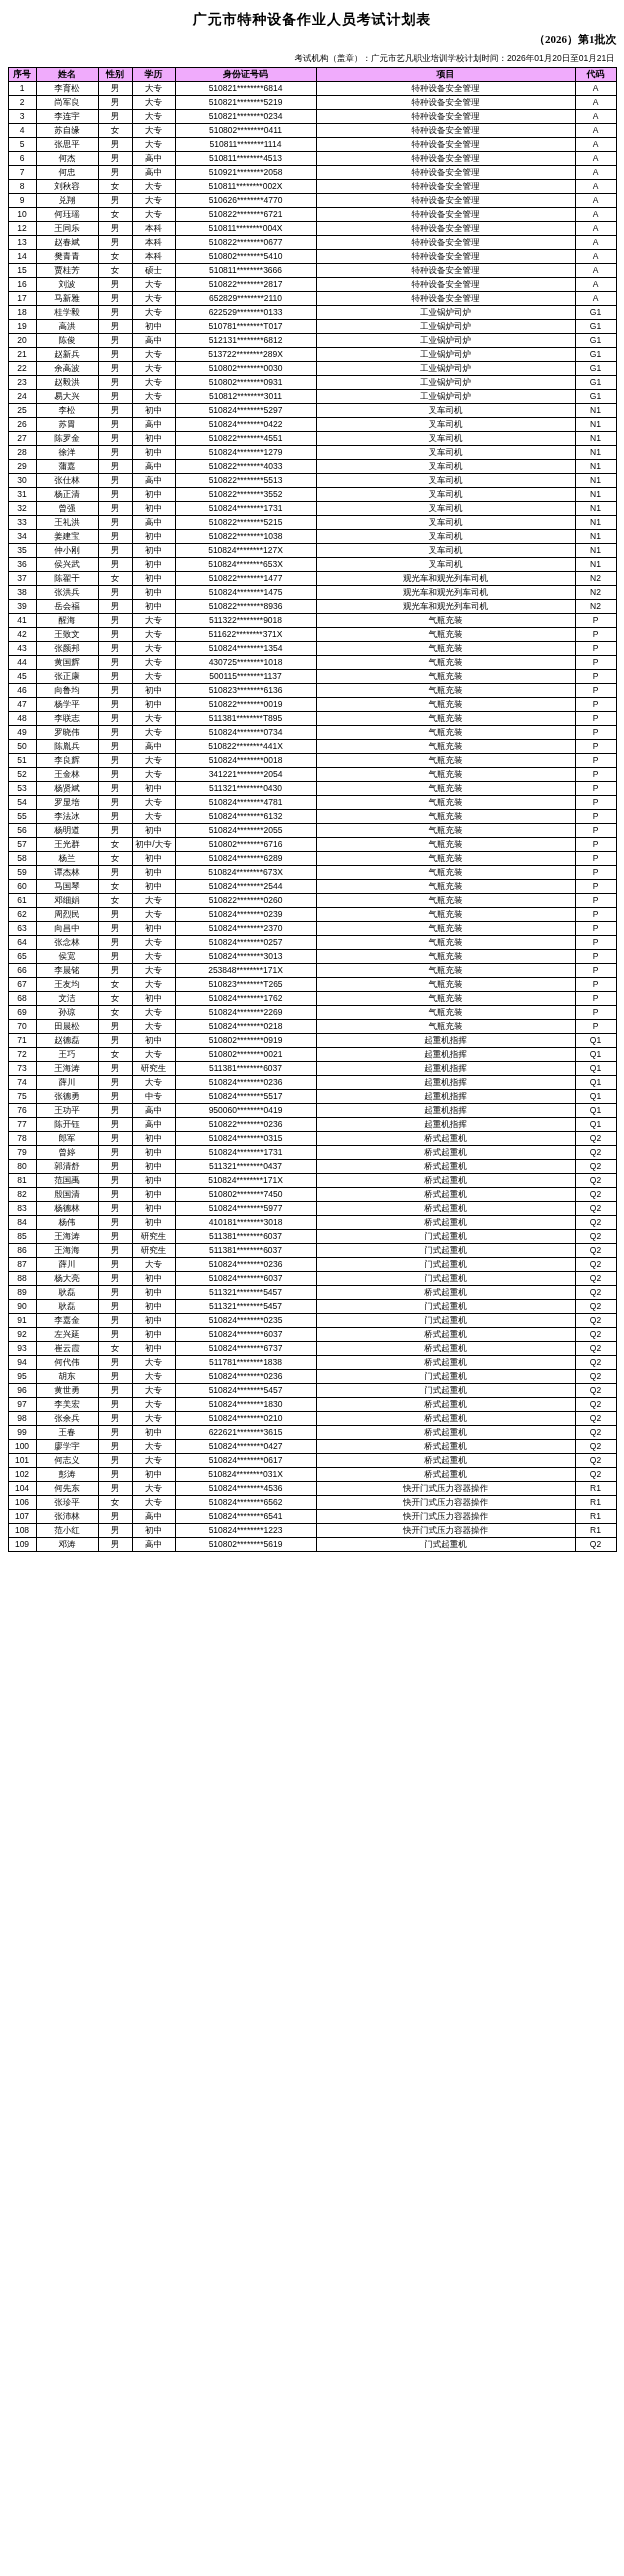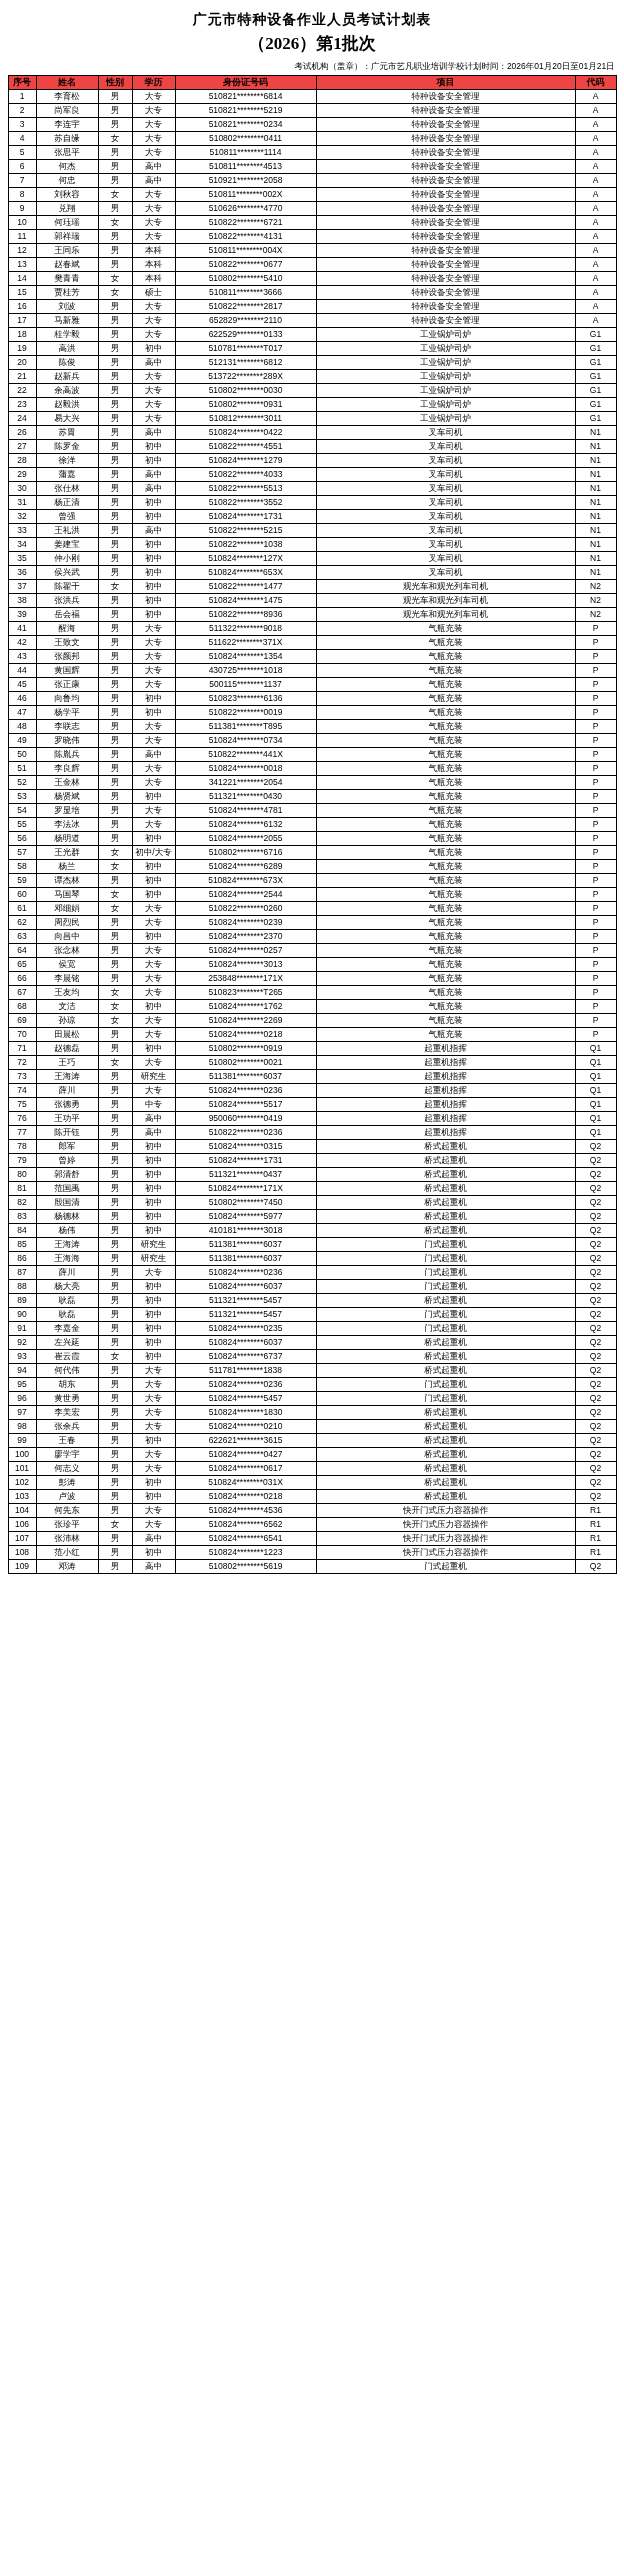--- a/index.html
+++ b/index.html
@@ -1,23 +1,23 @@
 <!DOCTYPE html>
 <html style="font-size:15px"><head>
 <meta charset="utf-8">
 <style>
   html,body{margin:0;padding:0;background:#ffffff;}
   body{width:624px;font-family:"Liberation Sans","DejaVu Sans",sans-serif;color:#000;}
   .page{width:624px;box-sizing:border-box;padding:5.6px 7.5px 9.4px 7.5px;}
   .title{text-align:center;font-size:14px;font-weight:bold;letter-spacing:0.9px;margin:5.6px 0 2.8px 0;font-family:"Liberation Serif","DejaVu Serif",serif;}
-  .subtitle{text-align:center;font-size:17px;font-weight:bold;margin:1.9px 0 5.6px 0;font-family:"Liberation Serif","DejaVu Serif",serif;}
+  .subtitle{text-align:right;font-size:11px;font-weight:bold;margin:1.9px 0 5.6px 0;font-family:"Liberation Serif","DejaVu Serif",serif;}
   .metarow{display:flex;justify-content:flex-end;font-size:8.5px;margin:0 1.9px 2.8px 1.9px;}
   table{border-collapse:collapse;width:100%;table-layout:fixed;}
   th,td{border:0.9px solid #000;font-size:8.5px;text-align:center;height:13px;line-height:13px;padding:0;overflow:hidden;white-space:nowrap;}
-  thead th{background:#ef4444;font-weight:bold;font-size:9px;}
+  thead th{background:#f0abfc;font-weight:bold;font-size:9px;}
   col.c0{width:28px}
   col.c1{width:62px}
   col.c2{width:34px}
   col.c3{width:43px}
   col.c4{width:141px}
   col.c5{width:auto}
   col.c6{width:41px}
   td.name{letter-spacing:0px}
   td.proj{font-size:8.5px}
   td.code{font-size:8.5px}
@@ -139,29 +139,20 @@
         <tr>
           <td class="idx">10</td>
           <td class="name">何珏瑶</td>
           <td class="gender">女</td>
           <td class="edu">大专</td>
           <td class="idnum">510822********6721</td>
           <td class="proj">特种设备安全管理</td>
           <td class="code">A</td>
         </tr>
         <tr>
-          <td class="idx">11</td>
-          <td class="name">郭祥瑞</td>
-          <td class="gender">男</td>
-          <td class="edu">大专</td>
-          <td class="idnum">510822********4131</td>
-          <td class="proj">特种设备安全管理</td>
-          <td class="code">A</td>
-        </tr>
-        <tr>
           <td class="idx">12</td>
           <td class="name">王同乐</td>
           <td class="gender">男</td>
           <td class="edu">本科</td>
           <td class="idnum">510811********004X</td>
           <td class="proj">特种设备安全管理</td>
           <td class="code">A</td>
         </tr>
         <tr>
           <td class="idx">13</td>
@@ -263,20 +254,29 @@
           <td class="code">G1</td>
         </tr>
         <tr>
           <td class="idx">24</td>
           <td class="name">易大兴</td>
           <td class="gender">男</td>
           <td class="edu">大专</td>
           <td class="idnum">510812********3011</td>
           <td class="proj">工业锅炉司炉</td>
           <td class="code">G1</td>
+        </tr>
+        <tr>
+          <td class="idx">25</td>
+          <td class="name">李松</td>
+          <td class="gender">男</td>
+          <td class="edu">初中</td>
+          <td class="idnum">510824********5297</td>
+          <td class="proj">叉车司机</td>
+          <td class="code">N1</td>
         </tr>
         <tr>
           <td class="idx">26</td>
           <td class="name">苏胃</td>
           <td class="gender">男</td>
           <td class="edu">高中</td>
           <td class="idnum">510824********0422</td>
           <td class="proj">叉车司机</td>
           <td class="code">N1</td>
         </tr>
@@ -945,29 +945,20 @@
           <td class="idnum">510824********0617</td>
           <td class="proj">桥式起重机</td>
           <td class="code">Q2</td>
         </tr>
         <tr>
           <td class="idx">102</td>
           <td class="name">彭涛</td>
           <td class="gender">男</td>
           <td class="edu">初中</td>
           <td class="idnum">510824********031X</td>
-          <td class="proj">桥式起重机</td>
-          <td class="code">Q2</td>
-        </tr>
-        <tr>
-          <td class="idx">103</td>
-          <td class="name">卢波</td>
-          <td class="gender">男</td>
-          <td class="edu">初中</td>
-          <td class="idnum">510824********0218</td>
           <td class="proj">桥式起重机</td>
           <td class="code">Q2</td>
         </tr>
         <tr>
           <td class="idx">104</td>
           <td class="name">何先东</td>
           <td class="gender">男</td>
           <td class="edu">大专</td>
           <td class="idnum">510824********4536</td>
           <td class="proj">快开门式压力容器操作</td>

